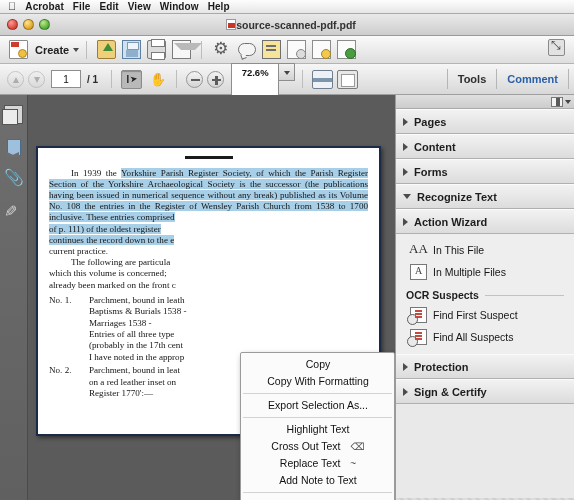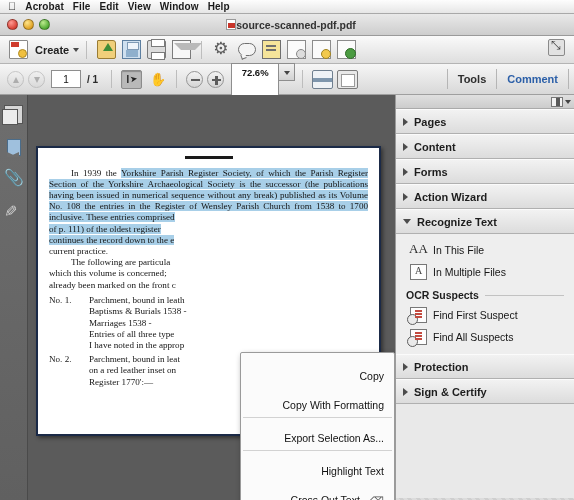--- a/index.html
+++ b/index.html
@@ -208,22 +208,22 @@
 
   
   .ctxmenu {
     position:absolute; left:212px; top:257px; width:155px;
     background:#fbfbfb; border:1px solid #9a9a9a; border-radius:2px;
     box-shadow: 2px 3px 6px rgba(0,0,0,.4);
     padding:3px 0; z-index:40;
   }
   .ctxitem {
     font-size:10.5px; color:#111; padding:2px 10px 2px 11px;
-    display:flex; justify-content:flex-end; align-items:center;
-    white-space:nowrap; line-height:13px;margin-top:12px;
+    display:flex; justify-content:center; align-items:center;
+    white-space:nowrap; line-height:13px;
   }
   .ctxitem .sc { color:#4c4c4c; font-size:10px; padding-left:10px; }
   .ctxdiv { height:1px; background:#d2d2d2; margin:3px 2px; }
 
   
   .rightpanel {
     position:absolute; right:0; top:95px; width:179px; bottom:0;
     background:#e9e9e9; border-left:1px solid #9b9b9b;
   }
   .rp-topbar {
@@ -359,20 +359,21 @@
           <p>already been marked on the front c</p>
         </div>
         <div class="pg-list">
           <div class="pg-row">
             <div class="pg-no">No. 1.</div>
             <div class="pg-txt">Parchment, bound in leath</div>
           </div>
           <div class="pg-sub">Baptisms &amp; Burials 1538 -</div>
           <div class="pg-sub">Marriages                1538 -</div>
           <div class="pg-sub">Entries of all three type</div>
+          <div class="pg-sub">(probably in the 17th cent</div>
           <div class="pg-sub">I have noted in the approp</div>
           <div class="pg-row" style="margin-top:2px;">
             <div class="pg-no">No. 2.</div>
             <div class="pg-txt">Parchment, bound in leat</div>
           </div>
           <div class="pg-sub">on a red leather inset on</div>
           <div class="pg-sub">Register 1770':—</div>
         </div>
       </div>
     </div>
@@ -423,26 +424,26 @@
     </div>
     <div class="acc-head">
       <span class="tri closed"></span>
       <span>Content</span>
     </div>
     <div class="acc-head">
       <span class="tri closed"></span>
       <span>Forms</span>
     </div>
     <div class="acc-head">
-      <span class="tri closed"></span>
-      <span>Action Wizard</span>
-    </div>
-    <div class="acc-head">
       <span class="tri open"></span>
       <span>Recognize Text</span>
+    </div>
+    <div class="acc-head">
+      <span class="tri closed"></span>
+      <span>Action Wizard</span>
     </div>
 
     <div class="acc-body">
       <div class="rp-item">
         <span class="rp-ic ic-aa"></span>
         <span>In This File</span>
       </div>
       <div class="rp-item">
         <span class="rp-ic ic-multi"></span>
         <span>In Multiple Files</span>

